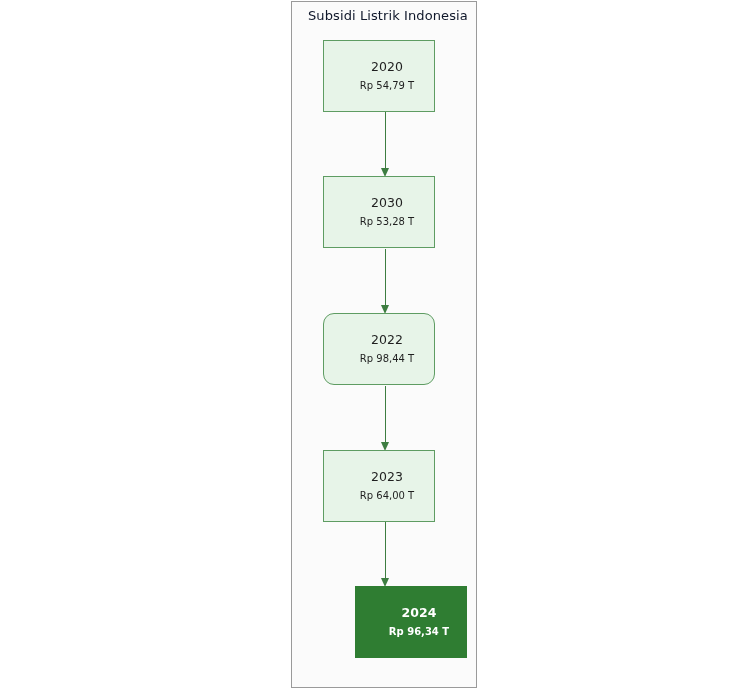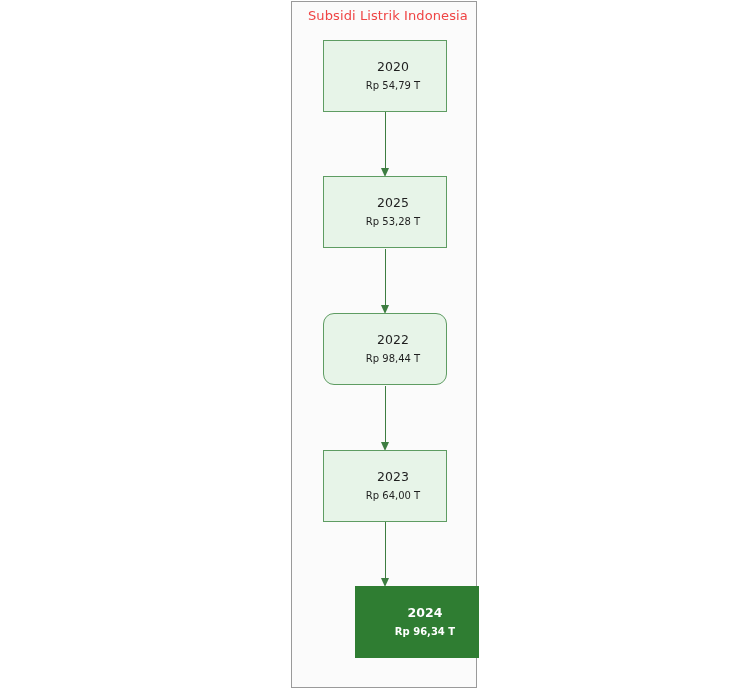--- a/index.html
+++ b/index.html
@@ -26,38 +26,38 @@
     border: 1px solid #9a9a9a;
     background: #fbfbfb;
   }
 
   #flow-title {
     position: absolute;
     left: 16px;
     top: 6px;
     font-size: 13px;
     line-height: 16px;
-    color: #ef4444;
+    color: #0f172a;
     letter-spacing: 0.1px;
     white-space: nowrap;
   }
 
   
   #node-stack {
     position: absolute;
     left: 0;
     top: 0;
     width: 186px;
     height: 687px;
   }
 
   .flow-node {
     position: absolute;
     left: 31px;
-    width: 124px;
+    width: 112px;
     height: 72px;
     box-sizing: border-box;
     border: 1px solid #5e9c62;
     background: #e7f4e8;
     display: flex;
     flex-direction: column;
     align-items: center;
     justify-content: center;
     text-align: right;
     padding-left: 16px;
@@ -135,21 +135,21 @@
       <span class="node-year">2020</span>
       <span class="node-value">Rp 54,79 T</span>
     </div>
 
     <div class="flow-arrow a0">
       <div class="arrow-line"></div>
       <div class="arrow-head"></div>
     </div>
 
     <div class="flow-node n1">
-      <span class="node-year">2025</span>
+      <span class="node-year">2030</span>
       <span class="node-value">Rp 53,28 T</span>
     </div>
 
     <div class="flow-arrow a1">
       <div class="arrow-line"></div>
       <div class="arrow-head"></div>
     </div>
 
     <div class="flow-node n2">
       <span class="node-year">2022</span>

